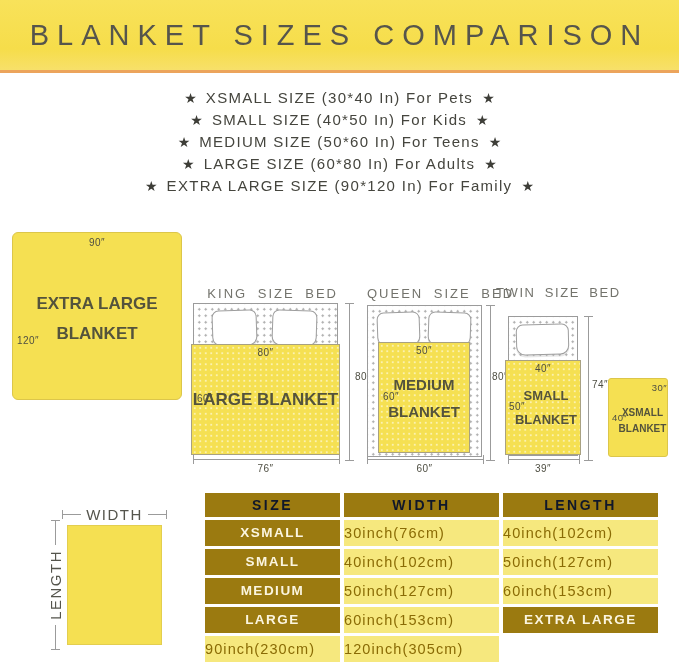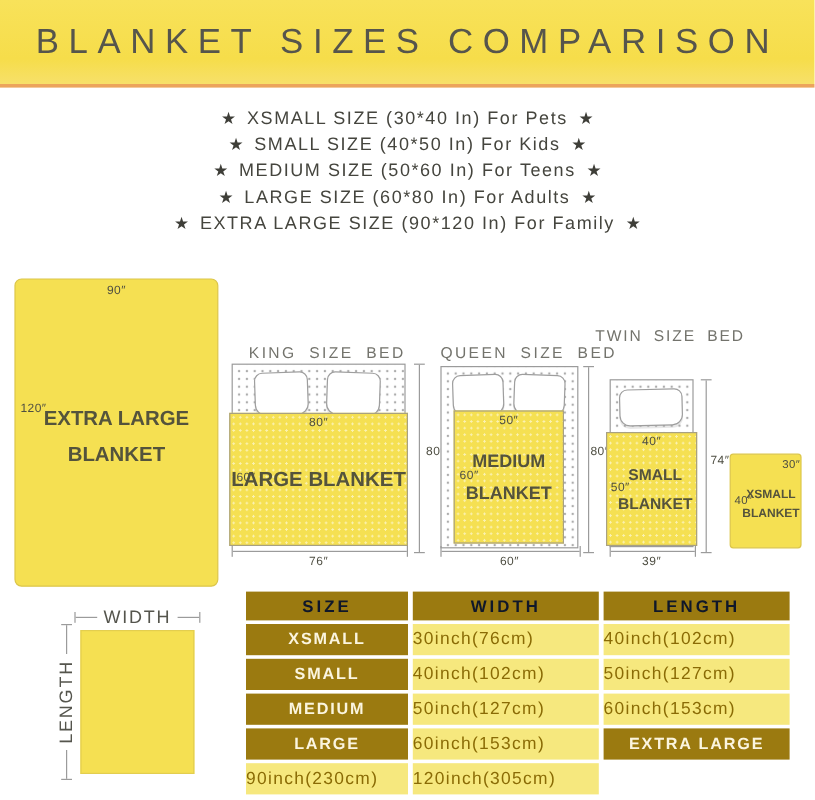--- a/index.html
+++ b/index.html
@@ -93,21 +93,21 @@
       <span class="star">★</span><span>MEDIUM SIZE (50*60 In) For Teens</span><span class="star">★</span>
     </div>
     <div class="size-line">
       <span class="star">★</span><span>LARGE SIZE (60*80 In) For Adults</span><span class="star">★</span>
     </div>
     <div class="size-line">
       <span class="star">★</span><span>EXTRA LARGE SIZE (90*120 In) For Family</span><span class="star">★</span>
     </div>
   </div>
 
-  <div class="blanket" style="left:12px; top:232px; width:170px; height:257px; border-radius:6px; border-color:#DCC64A;">
+  <div class="blanket" style="left:12px; top:232px; width:170px; height:168px; border-radius:6px; border-color:#DCC64A;">
     <span class="dim-label" style="top:4px; left:0; right:0; text-align:center;">90″</span>
     <span class="dim-label" style="left:4px; top:102px;">120″</span>
     <div class="blanket-name" style="font-size:17px; line-height:1.75; padding-top:6px; box-sizing:border-box;">
       <span>EXTRA LARGE</span>
       <span>BLANKET</span>
     </div>
   </div>
 
   <div class="bed-title" style="left:193px; top:286px; width:145px;">KING SIZE BED</div>
   <div class="bed" style="left:193px; top:303px; width:145px; height:152px;">
@@ -137,21 +137,21 @@
     <div class="blanket-name" style="font-size:15px; line-height:1.8;">
       <span>MEDIUM</span>
       <span>BLANKET</span>
     </div>
   </div>
   <div class="vdim" style="left:486px; top:305px; height:154px;"></div>
   <span class="dim-label" style="left:492px; top:371px;">80″</span>
   <div class="hdim" style="left:367px; top:455px; width:115px;"></div>
   <span class="dim-label" style="left:367px; top:463px; width:115px; text-align:center;">60″</span>
 
-  <div class="bed-title" style="left:496px; top:272px; width:95px; letter-spacing:1.6px; word-spacing:4px;">TWIN SIZE BED</div>
+  <div class="bed-title" style="left:496px; top:285px; width:95px; letter-spacing:1.6px; word-spacing:4px;">TWIN SIZE BED</div>
   <div class="bed" style="left:508px; top:316px; width:70px; height:140px;">
     <div class="pillow" style="left:7px; top:7px; width:53px; height:31px; transform:rotate(-1.5deg);"></div>
   </div>
   <div class="blanket dotted" style="left:505px; top:360px; width:76px; height:95px;">
     <span class="dim-label" style="top:2px; left:0; right:0; text-align:center;">40″</span>
     <span class="dim-label" style="left:3px; top:40px;">50″</span>
     <div class="blanket-name" style="font-size:13px; line-height:1.8; padding-left:6px; box-sizing:border-box;">
       <span>SMALL</span>
       <span>BLANKET</span>
     </div>

